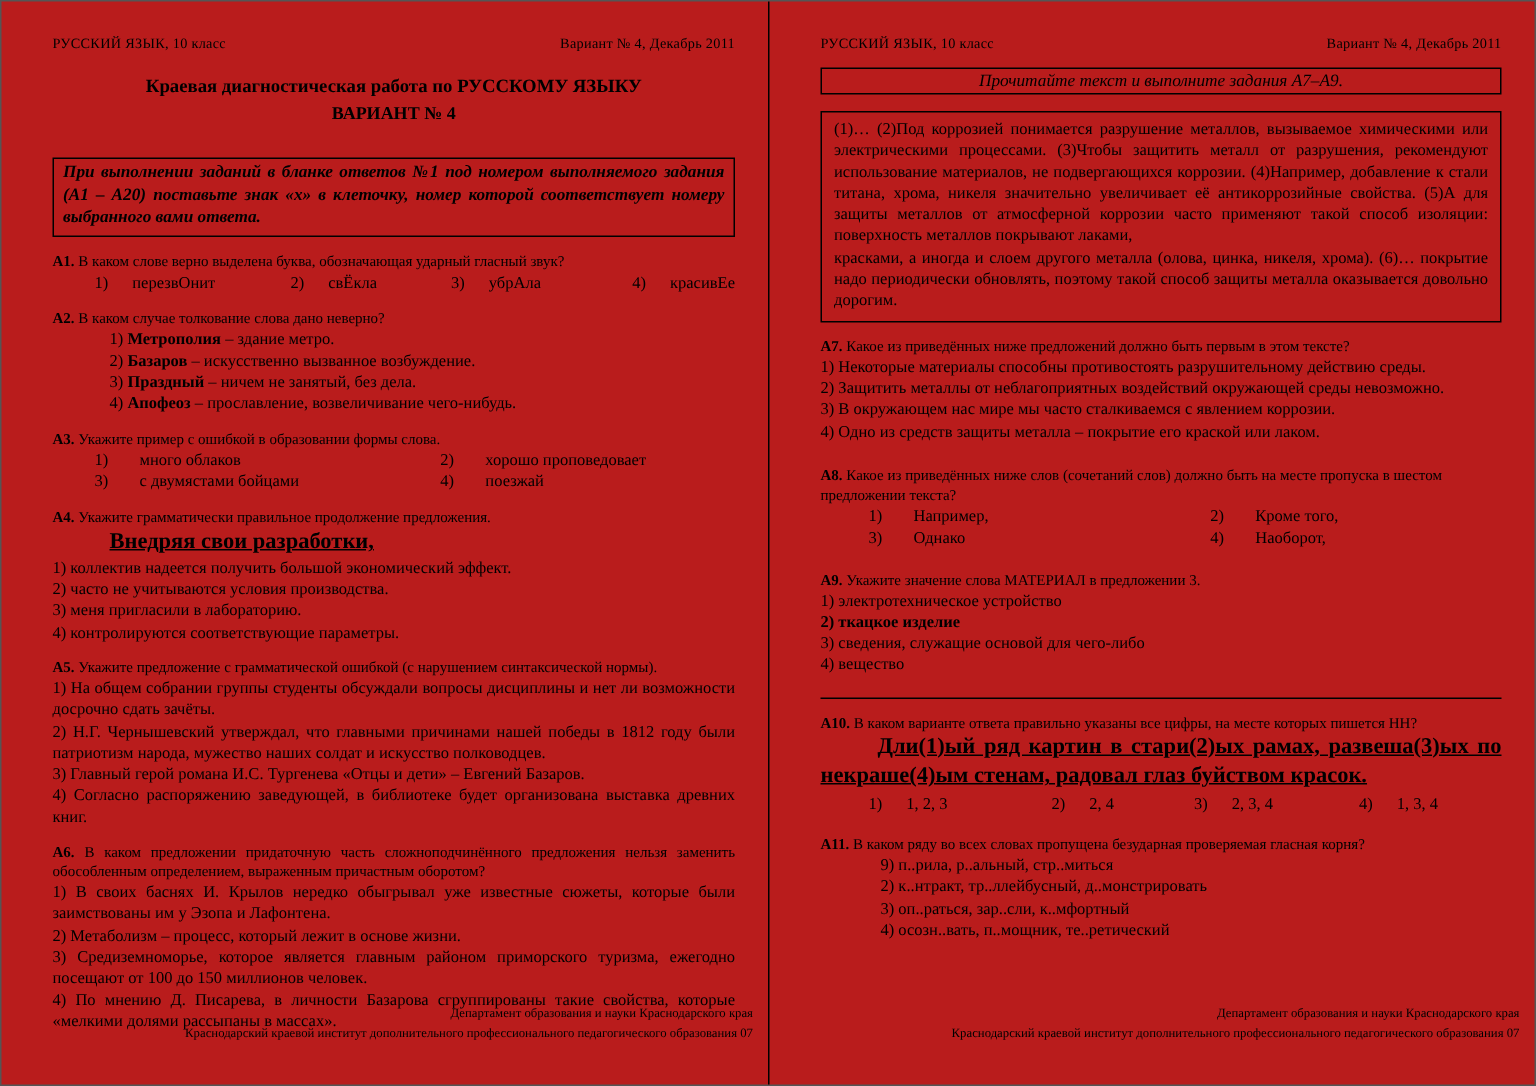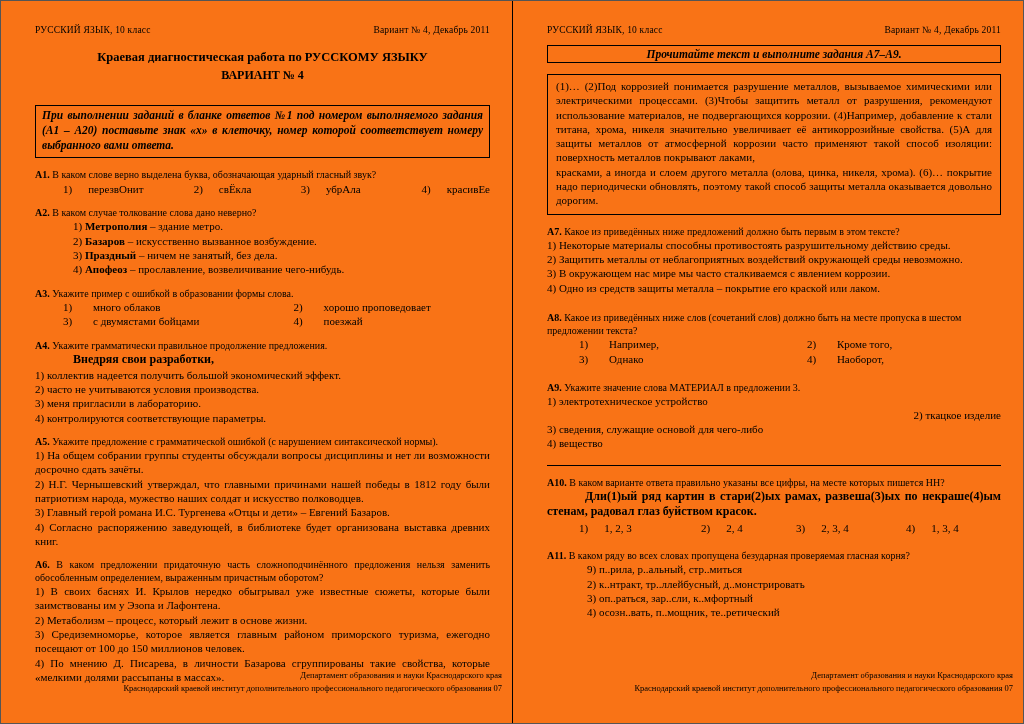--- a/index.html
+++ b/index.html
@@ -1,46 +1,46 @@
 <!DOCTYPE html>
 <html><head>
 <meta charset="utf-8">
 <style>
   html,body { margin:0; padding:0; background:#fff; }
   body { width:1024px; height:724px; position:relative;
          font-family:"Liberation Serif", serif; color:#000;
          -webkit-font-smoothing:antialiased; }
   .sheet { position:absolute; left:0; top:0; width:1022px; height:722px;
-           border:1px solid #555; background:#f97316; }
+           border:1px solid #555; background:#b91c1c; }
   .page { position:absolute; top:0; width:511px; height:722px; box-sizing:border-box;
           padding:24px 22px 0 34px; }
   .page-left  { left:0; }
   .page-right { left:511px; border-left:1px solid #000; }
 
   .hdr { display:flex; justify-content:space-between; font-size:9.5px; letter-spacing:.2px; }
 
   .title { text-align:center; font-weight:bold; font-size:12.5px; line-height:1.4; margin-top:14px; }
   .title .t2 { font-size:12px; }
 
   .ibox { border:1px solid #000; margin-top:22px; padding:2px 6px 4px 6px;
           font-weight:bold; font-style:italic; font-size:11.5px; text-align:justify; line-height:1.3; }
   .rbox { border:1px solid #000; margin-top:10px; padding:2px 6px;
-          font-weight:bold; font-style:italic; font-size:11.5px; text-align:center; }
+          font-weight:normal; font-style:italic; font-size:11.5px; text-align:center; }
   .pbox { border:1px solid #000; margin-top:11px; padding:4px 8px 6px 8px;
           font-size:11px; line-height:1.3; }
   .pbox p { margin:0; text-align:justify; }
 
   .q  { margin:10px 0 0 0; font-size:10px; line-height:1.3; text-align:justify; }
   .q .qnum { font-weight:bold; }
   .q.hang { padding-left:28px; text-indent:-28px; }
   .opt { margin:0; font-size:11px; line-height:1.3; text-align:justify; }
   .opt b { font-weight:bold; }
   .ind38 { padding-left:38px; text-align:left; }
   .ind40 { padding-left:40px; text-align:left; }
-  .boldline { font-weight:bold; margin:0; font-size:12px; line-height:1.3; }
+  .boldline { font-weight:bold; margin:0; font-size:15px; line-height:1.3;text-decoration:underline; }
   .ml38 { margin-left:38px; }
   .tindent { text-indent:38px; }
 
   .optrow { display:flex; font-size:11px; line-height:1.3; padding-left:28px; margin-top:1px; }
   .optrow .cell { display:flex; }
   .optrow .num { margin-right:16px; }
   .a1row .cell:nth-child(1){ width:133px; } .a1row .cell:nth-child(2){ width:109px; }
   .a1row .cell:nth-child(3){ width:123px; } .a1row .cell:nth-child(4){ width:auto; }
   .a10row { padding-left:32px; }
   .a10row .cell:nth-child(1){ width:122px; } .a10row .cell:nth-child(2){ width:95px; }
@@ -199,21 +199,21 @@
         <span class="cell">
             <span class="num">4)</span>
             <span>Наоборот,</span>
           </span>
       </div>
     </div>
 
     <div style="margin-top:14px;">
       <p class="q" style="margin-top:0;"><b class="qnum">А9.</b> <span>Укажите значение слова МАТЕРИАЛ в предложении 3.</span></p>
       <p class="opt" style="text-align:left;">1) электротехническое устройство</p>
-      <p class="opt" style="text-align:right;">2) ткацкое изделие</p>
+      <p class="opt" style="text-align:left;font-weight:bold;">2) ткацкое изделие</p>
       <p class="opt" style="text-align:left;">3) сведения, служащие основой для чего-либо</p>
       <p class="opt" style="text-align:left;">4) вещество</p>
     </div>
 
     <hr class="rule">
 
     <div>
       <p class="q" style="text-align:left;"><b class="qnum">А10.</b> <span>В каком варианте ответа правильно указаны все цифры, на месте которых пишется НН?</span></p>
       <p class="boldline tindent" style="text-align:justify;">Дли(1)ый ряд картин в стари(2)ых рамах, развеша(3)ых по некраше(4)ым стенам, радовал глаз буйством красок.</p>
       <div class="optrow a10row">

